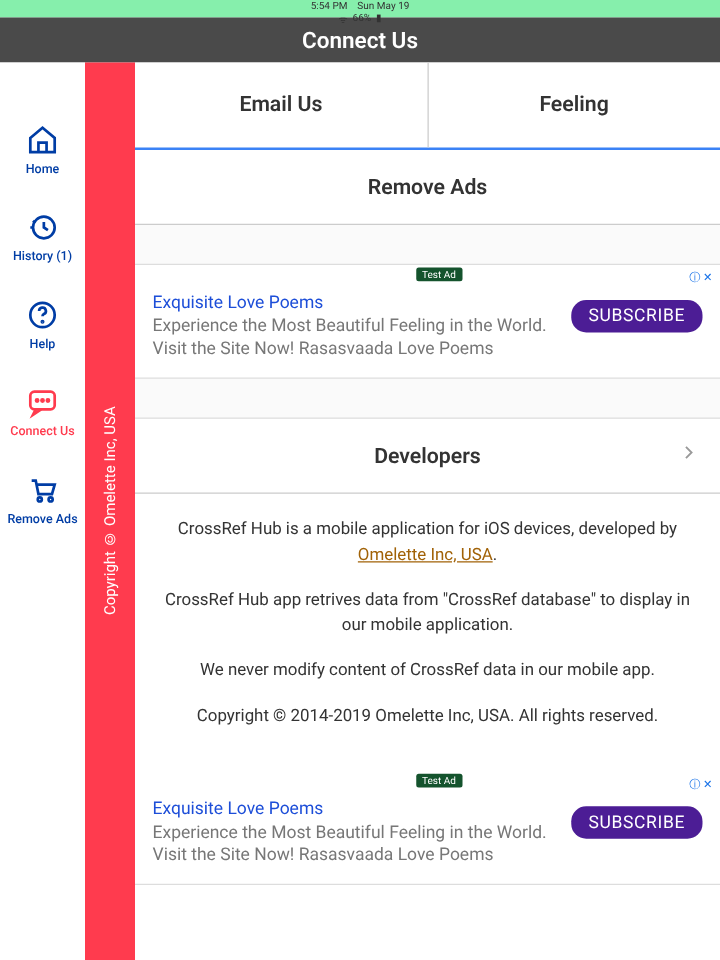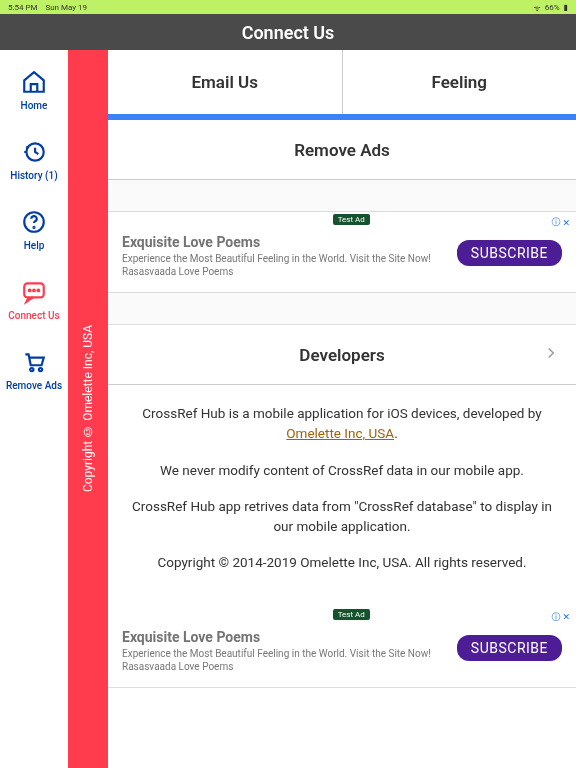--- a/index.html
+++ b/index.html
@@ -1,52 +1,52 @@
 <!DOCTYPE html>
 <html><head>
 <meta charset="utf-8">
 <style>
 * { margin: 0; padding: 0; box-sizing: border-box; font-family: -apple-system, BlinkMacSystemFont, "Segoe UI", Roboto, Helvetica, Arial, sans-serif; }
 html, body { width: 576px; height: 768px; overflow: hidden; background: #f2f2f2; }
 
-.status-bar { height: 14px; background: #bef264; display: flex; justify-content: space-between; align-items: center; padding: 0 8px; font-size: 8px; color: #333; }
+.status-bar { height: 14px; background: #86efac; display: flex; justify-content: space-between; align-items: center; padding: 0 8px; font-size: 8px; color: #333; flex-direction: column; }
 .status-right { display: flex; gap: 4px; align-items: center; }
 
 .header { height: 36px; background: #4a4a4a; color: #fff; display: flex; align-items: center; justify-content: center; font-size: 18px; font-weight: 600; }
 
 .app-body { display: flex; height: calc(768px - 14px - 36px); }
 
-.sidebar { width: 68px; background: #fff; display: flex; flex-direction: column; align-items: center; padding-top: 4px; gap: 0; }
+.sidebar { width: 68px; background: #fff; display: flex; flex-direction: column; align-items: center; padding-top: 34px; gap: 0; }
 .sidebar-item { display: flex; flex-direction: column; align-items: center; justify-content: center; gap: 4px; width: 100%; height: 70px; cursor: pointer; }
 .sidebar-item .icon { width: 28px; height: 28px; display: flex; align-items: center; justify-content: center; }
 .sidebar-item .label { font-size: 10px; color: #003da5; font-weight: 500; text-align: center; }
 .sidebar-item.active .label { color: #ff3b4e; }
 .sidebar-item.active svg { stroke: #ff3b4e; }
 .sidebar-item svg { stroke: #003da5; fill: none; stroke-width: 2; }
 
 .red-strip { width: 40px; background: #ff3b4e; display: flex; align-items: center; justify-content: center; position: relative; }
 .red-strip .copyright { color: #fff; font-size: 12px; writing-mode: vertical-rl; transform: rotate(180deg); white-space: nowrap; }
 
 .content { flex: 1; background: #fff; display: flex; flex-direction: column; overflow-y: auto; }
 
-.tabs { display: flex; height: 70px; border-bottom: 6px solid #3b82f6; }
+.tabs { display: flex; height: 70px; border-bottom: 2px solid #3b82f6; }
 .tab { flex: 1; display: flex; align-items: center; justify-content: center; font-size: 17px; font-weight: 600; color: #333; cursor: pointer; }
 .tab + .tab { border-left: 1px solid #ccc; }
 
 .section-row { height: 60px; display: flex; align-items: center; justify-content: center; font-size: 17px; font-weight: 600; color: #333; border-bottom: 1px solid #ccc; position: relative; cursor: pointer; }
 .section-row .chevron { position: absolute; right: 16px; color: #999; }
 .spacer { height: 32px; border-bottom: 1px solid #ddd; background:#fafafa; }
 
 .ad-card { padding: 10px 14px 14px 14px; border-bottom: 1px solid #ddd; position: relative; }
 .ad-badge { position: absolute; top: 2px; left: 48%; background: #14532d; color: #fff; font-size: 8px; padding: 1px 5px; border-radius: 2px; }
 .ad-close { position: absolute; top: 4px; right: 6px; font-size: 9px; color: #1a73e8; display:flex; gap:2px; align-items:center;}
 .ad-body { display: flex; justify-content: space-between; align-items: flex-start; gap: 12px; margin-top: 12px;}
 .ad-text { flex: 1; }
-.ad-title { font-size: 14px; font-weight: 700; color: #737373; margin-bottom: 2px; }
-.ad-desc { font-size: 10px; color: #777; line-height: 1.3; }
+.ad-title { font-size: 14px; font-weight: 400; color: #1d4ed8; margin-bottom: 2px; }
+.ad-desc { font-size: 14px; color: #777; line-height: 1.3; }
 .ad-btn { background: #4c1d95; color: #fff; font-size: 14px; padding: 5px 14px; border-radius: 12px; border: none; cursor: pointer; letter-spacing: 0.5px; margin-top: 6px;}
 
 .info-block { padding: 18px 18px; text-align: center; font-size: 13.5px; color: #333; line-height: 1.5; }
 .info-block p { margin-bottom: 16px; }
 .info-block a { color: #a16207; text-decoration: underline; cursor: pointer; }
 </style>
 </head>
 <body>
 
 <div class="status-bar">
@@ -166,22 +166,22 @@
         <svg viewBox="0 0 24 24" width="18" height="18" fill="none" stroke="#999" stroke-width="2">
             <path d="M9 6l6 6-6 6"></path>
           </svg>
       </span>
     </div>
 
     <div class="info-block">
       <p>
         <span>CrossRef Hub is a mobile application for iOS devices, developed by </span><a>Omelette Inc, USA</a>.
       </p>
+      <p>CrossRef Hub app retrives data from "CrossRef database" to display in our mobile application.</p>
       <p>We never modify content of CrossRef data in our mobile app.</p>
-      <p>CrossRef Hub app retrives data from "CrossRef database" to display in our mobile application.</p>
       <p>Copyright © 2014-2019 Omelette Inc, USA. All rights reserved.</p>
     </div>
 
     <div class="ad-card">
       <span class="ad-badge">Test Ad</span>
       <span class="ad-close">
         <span>ⓘ</span>
         <span>✕</span>
       </span>
       <div class="ad-body">

